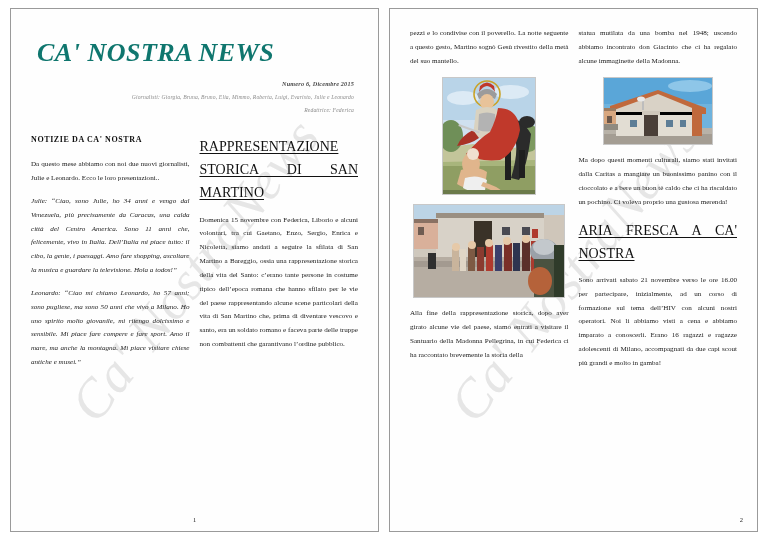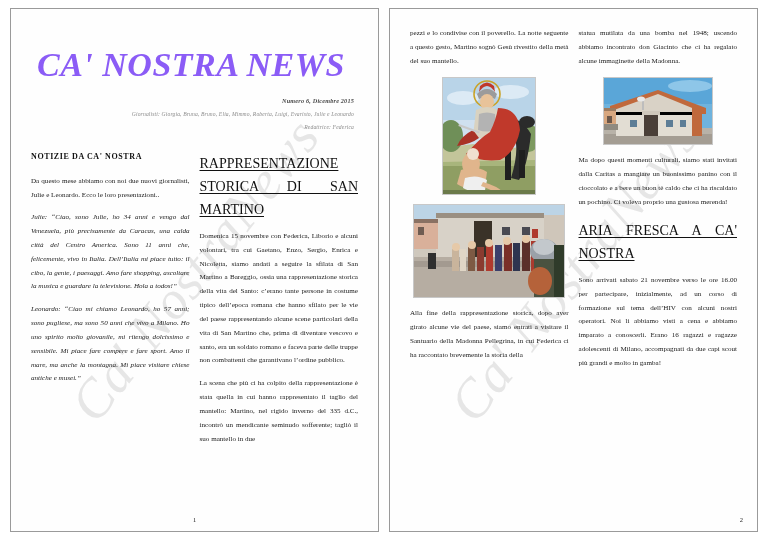--- a/index.html
+++ b/index.html
@@ -53,24 +53,24 @@
     position: relative;
     z-index: 1;
     height: 100%;
   }
 
   
   .masthead-title {
     font-family: "Liberation Serif", serif;
     font-style: italic;
     font-weight: 700;
-    font-size: 34px;
-    color: #8b5cf6;
+    font-size: 26px;
+    color: #0f766e;
     letter-spacing: 0.5px;
-    margin: 20px 0 0 6px;
+    margin: 12px 0 0 6px;
     line-height: 1.05;
   }
   .masthead-meta {
     text-align: right;
     margin-top: 14px;
     padding-right: 4px;
   }
   .masthead-issue {
     font-size: 6.2px;
     font-weight: 700;
@@ -193,21 +193,20 @@
         <div class="col">
           <h2 class="section-head">NOTIZIE DA CA' NOSTRA</h2>
           <p class="body">Da questo mese abbiamo con noi due nuovi giornalisti, Julie e Leonardo. Ecco le loro presentazioni..</p>
           <p class="body italic">Julie: “Ciao, sono Julie, ho 34 anni e vengo dal Venezuela, più precisamente da Caracas, una calda città del Centro America. Sono 11 anni che, felicemente, vivo in Italia. Dell’Italia mi piace tutto: il cibo, la gente, i paesaggi. Amo fare shopping, ascoltare la musica e guardare la televisione. Hola a todos!”</p>
           <p class="body italic">Leonardo: “Ciao mi chiamo Leonardo, ho 57 anni; sono pugliese, ma sono 50 anni che vivo a Milano. Ho uno spirito molto giovanile, mi ritengo dolcissimo e sensibile. Mi piace fare compere e fare sport. Amo il mare, ma anche la montagna. Mi piace visitare chiese antiche e musei.”</p>
         </div>
 
         <div class="col">
           <h3 class="art-head">RAPPRESENTAZIONE STORICA DI SAN MARTINO</h3>
           <p class="body">Domenica 15 novembre con Federica, Liborio e alcuni volontari, tra cui Gaetano, Enzo, Sergio, Enrica e Nicoletta, siamo andati a seguire la sfilata di San Martino a Bareggio, ossia una rappresentazione storica della vita del Santo: c’erano tante persone in costume tipico dell’epoca romana che hanno sfilato per le vie del paese rappresentando alcune scene particolari della vita di San Martino che, prima di diventare vescovo e santo, era un soldato romano e faceva parte delle truppe non combattenti che garantivano l’ordine pubblico.</p>
-          <p class="body">La scena che più ci ha colpito della rappresentazione è stata quella in cui hanno rappresentato il taglio del mantello: Martino, nel rigido inverno del 335 d.C., incontrò un mendicante seminudo sofferente; tagliò il suo mantello in due</p>
         </div>
 
       </div>
     </div>
     <div class="page-number">1</div>
   </div>
 
   <div class="page page2">
     <div class="watermark">Ca' NostraNews</div>
     <div class="page-inner">

